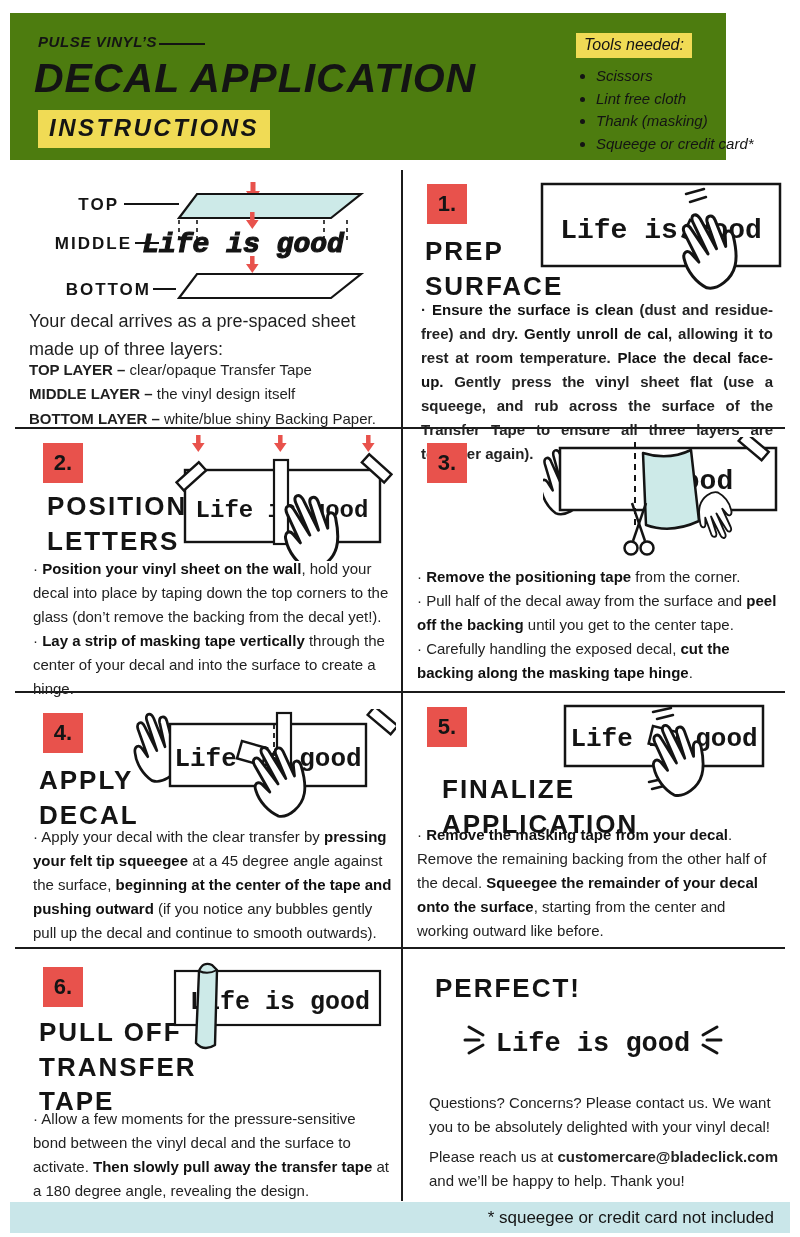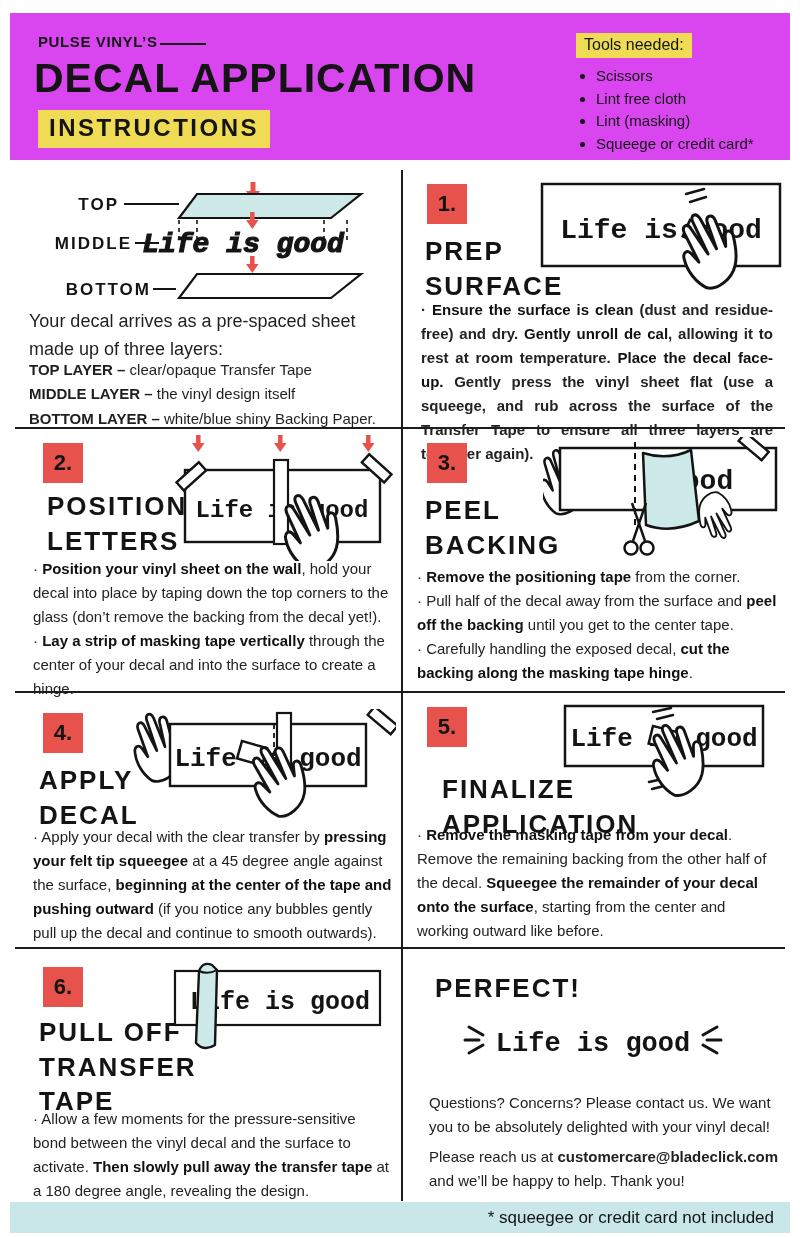--- a/index.html
+++ b/index.html
@@ -1,20 +1,20 @@
 <!DOCTYPE html>
 <html><head>
 <meta charset="utf-8">
 <style>
   html,body { margin:0; padding:0; background:#ffffff; }
   .page { position:relative; width:800px; height:1237px; background:#fff;
           font-family:"Liberation Sans", sans-serif; color:#1f1f1f; overflow:hidden; }
 
   
-  .hero { position:absolute; left:10px; top:13px; width:780px; height:147px; background:#d946ef; }
+  .hero { position:absolute; left:10px; top:13px; width:716px; height:147px; background:#4d7c0f;font-style:italic; }
   .brand { position:absolute; left:28px; top:20px; font-size:15px; font-weight:bold;
            letter-spacing:.6px; color:#141414; white-space:nowrap; }
   .brand-underline { display:inline-block; width:46px; height:2px; background:#141414;
                      margin-left:2px; vertical-align:2px; }
   .hero-title { position:absolute; left:24px; top:42px; font-size:41px; font-weight:bold;
                 letter-spacing:1px; color:#141414; white-space:nowrap; }
   .subtitle-badge { position:absolute; left:28px; top:97px; background:#f0db55; color:#141414;
                     padding:4px 11px 6px; font-size:24px; font-weight:600; letter-spacing:2.5px; }
   .tools { position:absolute; left:566px; top:20px; width:210px; }
   .tools-label { display:inline-block; background:#f0db55; padding:3px 8px 4px;
@@ -81,21 +81,21 @@
     <div class="brand">
       <span>PULSE VINYL’S</span><span class="brand-underline"></span>
     </div>
     <h1 class="hero-title" style="margin:0">DECAL APPLICATION</h1>
     <div class="subtitle-badge">INSTRUCTIONS</div>
     <div class="tools">
       <span class="tools-label">Tools needed:</span>
       <ul>
         <li>Scissors</li>
         <li>Lint free cloth</li>
-        <li>Lint (masking)</li>
+        <li>Thank (masking)</li>
         <li>Squeege or credit card*</li>
       </ul>
     </div>
   </header>
 
   <main class="grid">
 
     <section class="row h257">
       <div class="cell left h257">
         <svg class="ill" style="left:14px;top:12px" width="360" height="120" viewBox="0 0 360 120">
@@ -157,21 +157,20 @@
           <use href="#tape" transform="translate(192,28) rotate(42 15 5)"></use>
           <rect x="104" y="25" width="14" height="84" fill="#fff" stroke="#141414" stroke-width="2.2"></rect>
           <use href="#hand" transform="translate(108,58) rotate(-30 30 35)"></use>
         </svg>
         <p class="body-text" style="left:18px;top:128px;width:360px;margin:0">· <b>Position your vinyl sheet on the wall</b>, hold your decal into place by taping down the top corners to the glass (don’t remove the backing from the decal yet!).
 · <b>Lay a strip of masking tape vertically</b> through the center of your decal and into the surface to create a hinge.</p>
       </div>
 
       <div class="cell right h262">
         <div class="numbox" style="left:24px;top:14px">3.</div>
-        <h2 class="step-title" style="left:22px;top:64px;margin:0">PEEL BACKING</h2>
         <svg class="ill" style="left:140px;top:8px" width="242" height="132" viewBox="0 0 242 132">
           <use href="#hand" transform="translate(-6,10) rotate(-22 30 35) scale(0.85)"></use>
           <rect x="17" y="11" width="216" height="62" fill="#fff" stroke="#141414" stroke-width="2.5"></rect>
           <text class="decal" x="165" y="52" font-size="28" text-anchor="middle">ood</text>
           <line x1="92" y1="5" x2="92" y2="90" stroke="#141414" stroke-width="2" stroke-dasharray="6 5"></line>
           <use href="#tape" transform="translate(196,4) rotate(40 15 5)"></use>
           <path d="M100 16 Q125 24 148 13 L156 84 Q128 97 103 88 Z" fill="#cdeae8" stroke="#141414" stroke-width="2.5" stroke-linejoin="round"></path>
           <use href="#hand" transform="translate(128,40) rotate(150 30 35) scale(0.62)"></use>
           <g transform="translate(96,96)" stroke="#141414" stroke-width="2.5" fill="none">
             <line x1="-7" y1="-30" x2="6" y2="8"></line>

